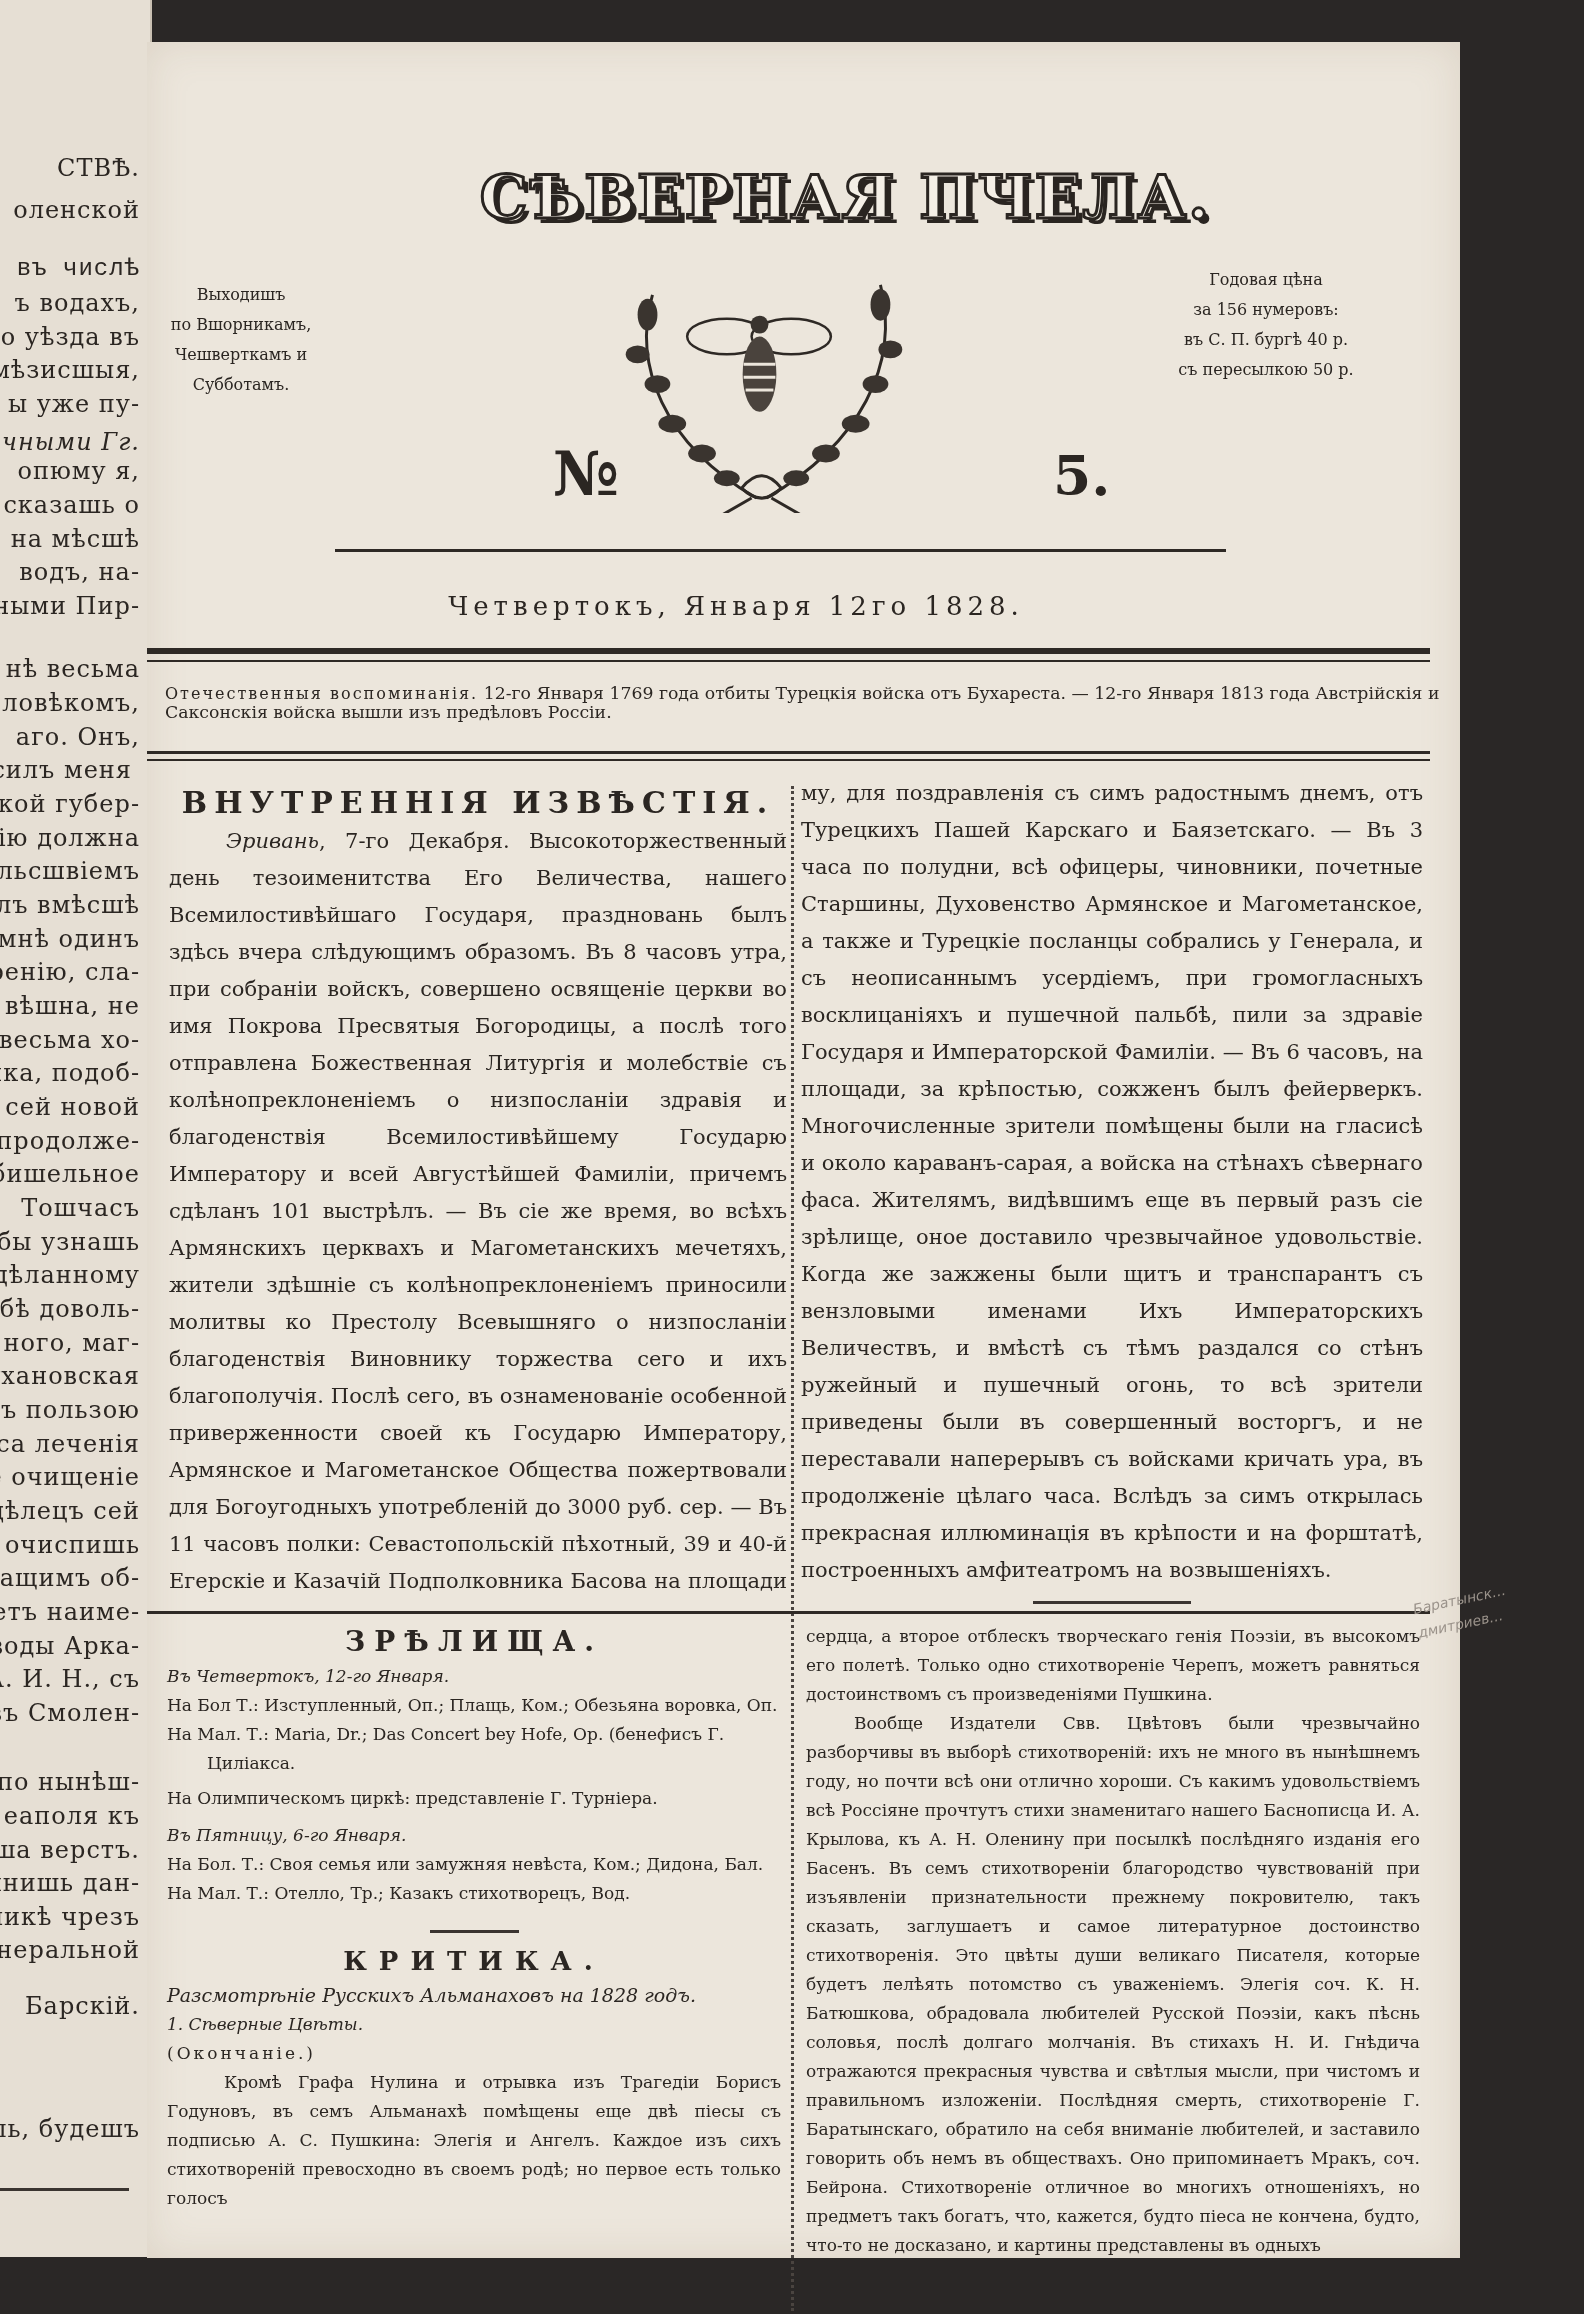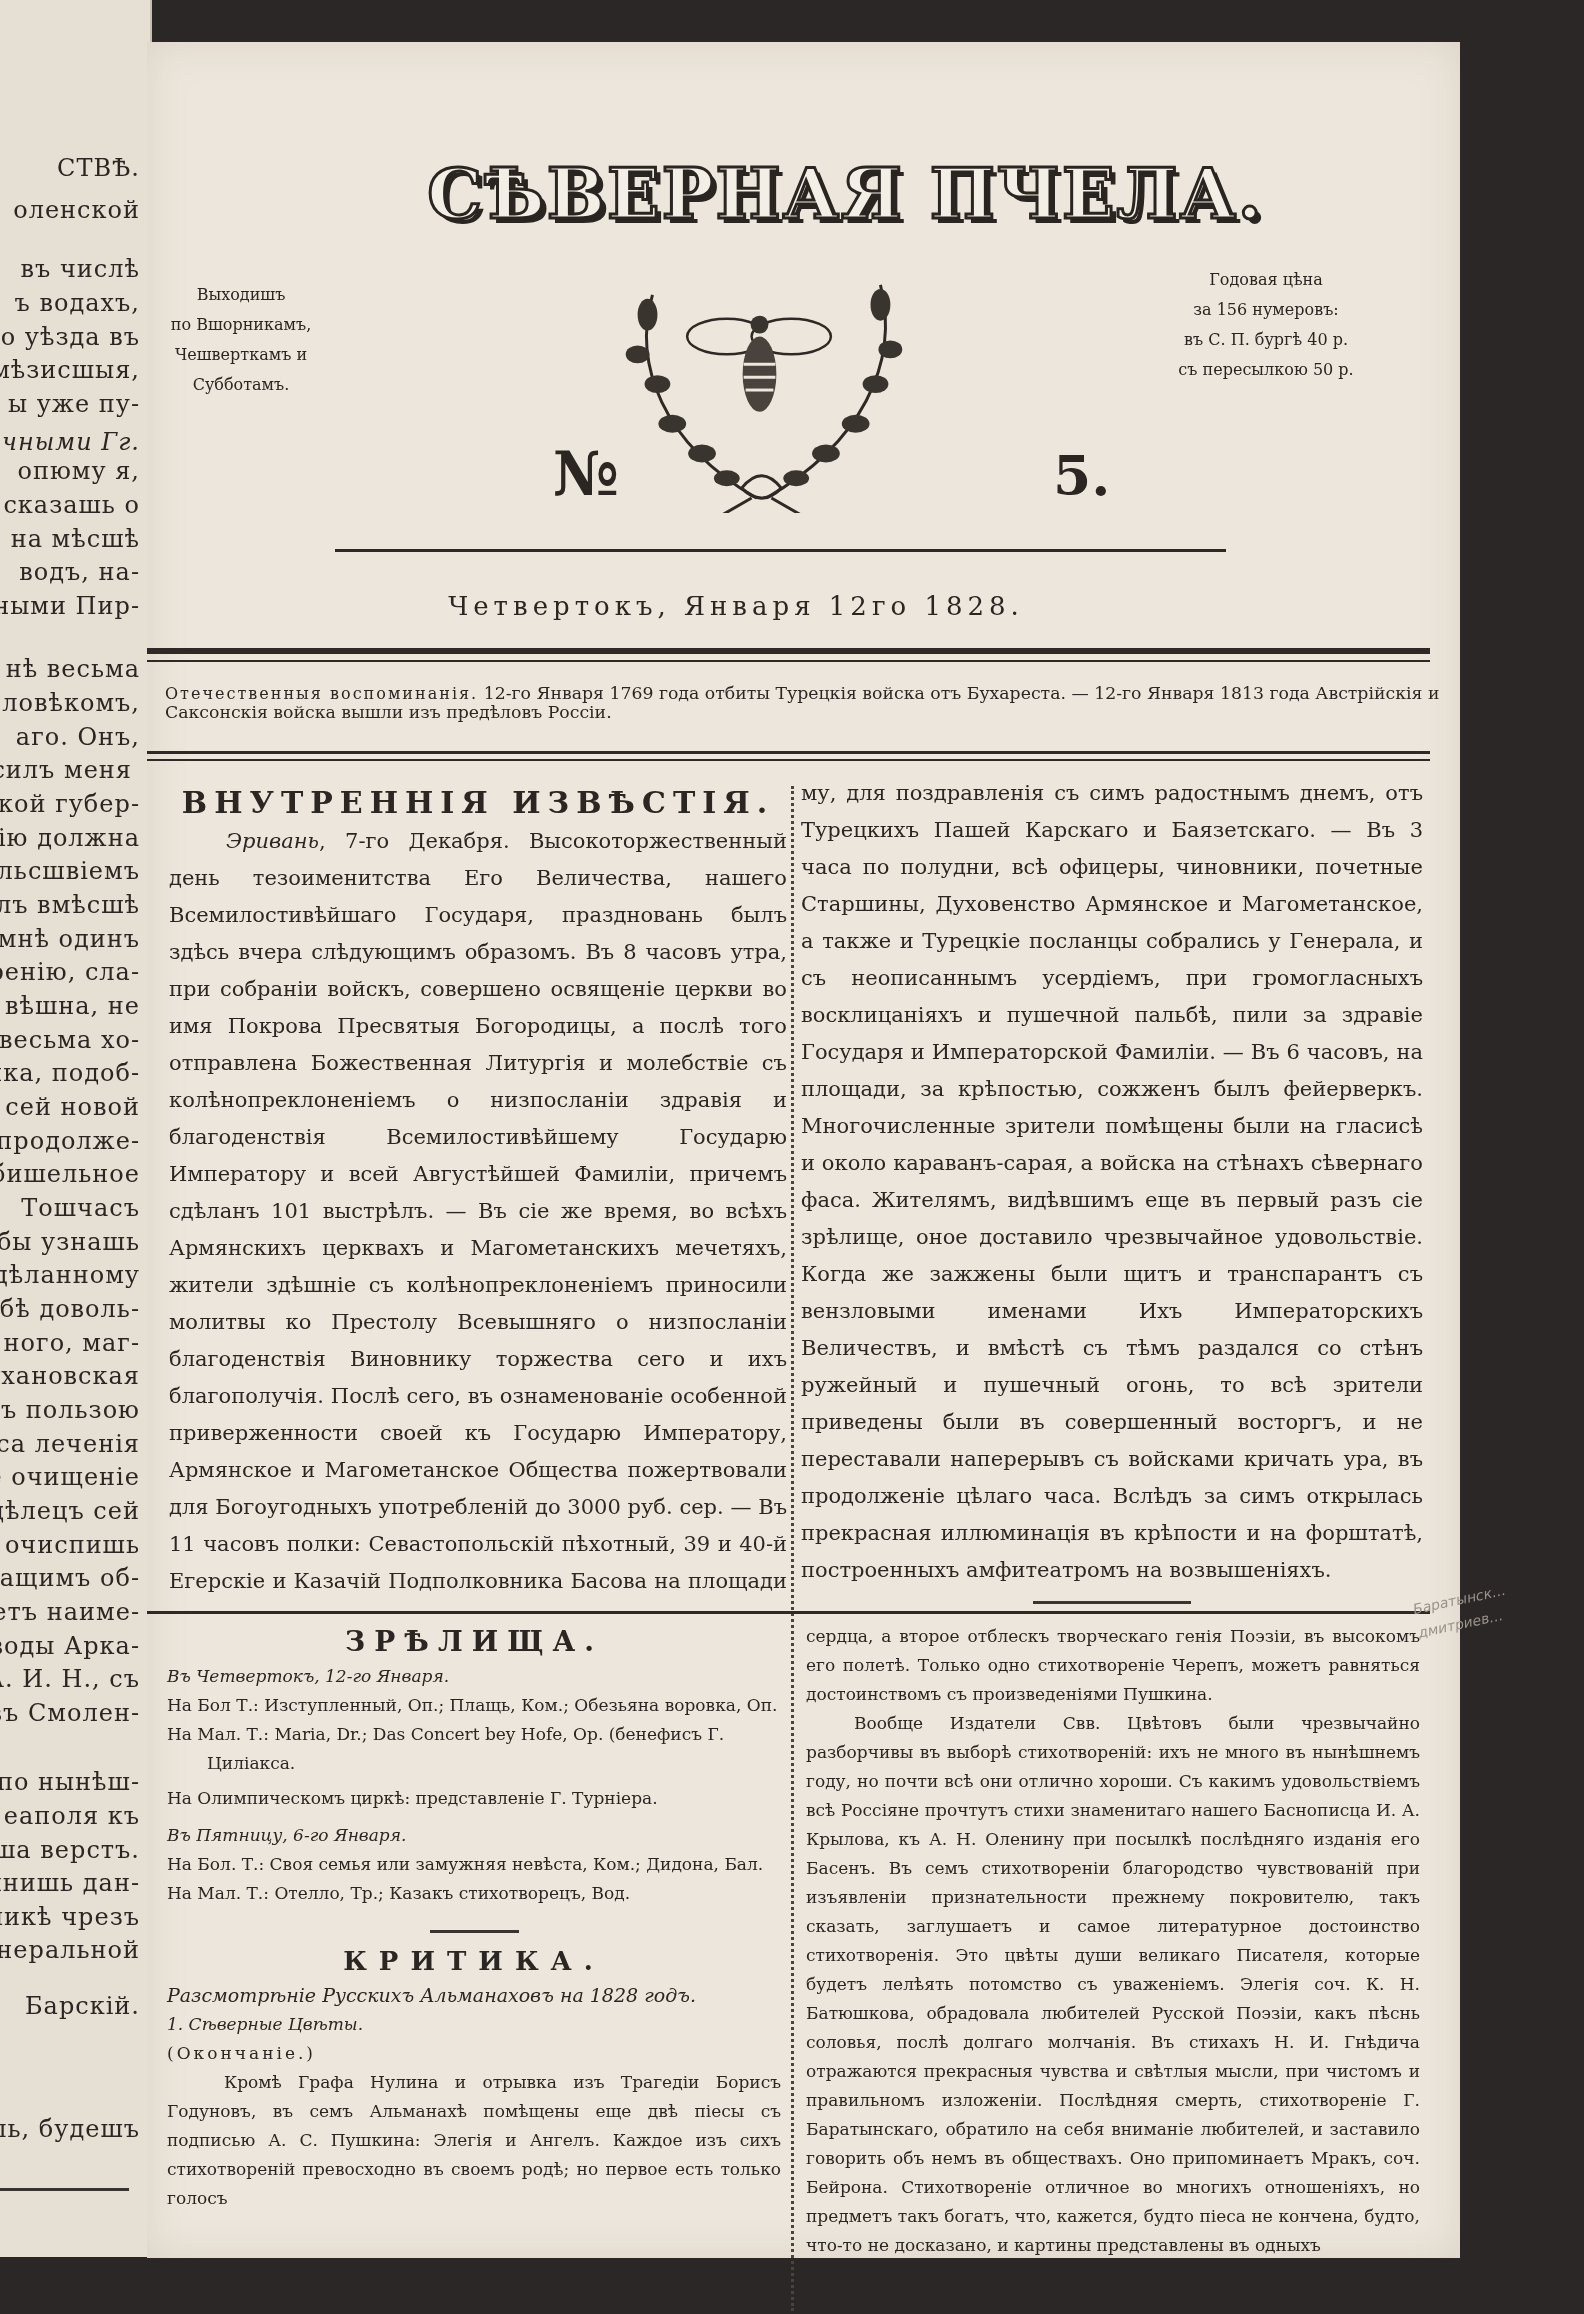--- a/index.html
+++ b/index.html
@@ -6,21 +6,21 @@
   body { width:1584px; height:2315px; background:#2a2726; position:relative; overflow:hidden;
          font-family:"DejaVu Serif", "Liberation Serif", serif; color:#2b2622; }
   .left-page { position:absolute; left:0; top:0; width:150px; height:2257px; background:#e6dfd4; overflow:hidden;
                border-right:2px solid #c9c0b2; }
   .lp-line { position:absolute; right:0; white-space:nowrap; font-size:24px; letter-spacing:1px; text-align:right; }
   .lp-rule { position:absolute; left:0; width:129px; height:3px; background:#3a3430; }
 
   .page { position:absolute; left:147px; top:42px; width:1313px; height:2216px; background:#ece6dc;
           box-shadow: inset 0 0 40px rgba(150,130,100,0.18); }
   .masthead { position:absolute; left:149px; top:117px; width:1099px; text-align:center; }
-  .masthead h1 { margin:0; font-family:"DejaVu Serif", serif; font-weight:bold; font-size:69px; letter-spacing:2px;
+  .masthead h1 { margin:8px; font-family:"DejaVu Serif", serif; font-weight:bold; font-size:60px; letter-spacing:2px;
                  color:#f4efe6; -webkit-text-stroke:3px #2a2521; text-shadow:5px 5px 0 #2a2521; line-height:1; }
   .side-note { position:absolute; font-size:16px; line-height:30px; text-align:center; color:#2a2521; }
   .side-left { left:10px; top:238px; width:168px; }
   .side-right { left:1025px; top:223px; width:188px; }
   .emblem { position:absolute; left:446px; top:233px; width:337px; height:238px; }
   .numsign { position:absolute; left:406px; top:396px; font-size:61px; font-weight:bold; }
   .issue { position:absolute; left:906px; top:401px; font-size:55px; font-weight:bold; }
   .rule { position:absolute; background:#2e2925; }
   .dateline { position:absolute; left:178px; top:549px; width:822px; text-align:center; font-size:26px; letter-spacing:5px; }
   .memories { position:absolute; left:0; top:642px; width:1277px; font-size:17.3px; line-height:18px; padding-left:18px; }
@@ -43,21 +43,21 @@
   .margin-note { position:absolute; left:1275px; top:1544px; width:99px; height:119px; font-family:"DejaVu Sans", sans-serif;
                  font-size:14px; color:#9a928a; transform:rotate(-12deg); font-style:italic; line-height:24px; }
 </style>
 </head>
 <body>
 
 <div class="left-page">
   <div id="lp-lines">
       <div class="lp-line" style="top: 154px; right: 10px;">СТВѢ.</div>
       <div class="lp-line" style="top: 196px; right: 10px;">оленской</div>
-      <div class="lp-line" style="top: 255px; right: 10px;">въ числѣ</div>
+      <div class="lp-line" style="top: 255px; right: 10px; font-family: Liberation Mono, monospace;">въ числѣ</div>
       <div class="lp-line" style="top: 289px; right: 10px;">ъ водахъ,</div>
       <div class="lp-line" style="top: 323px; right: 10px;">о уѣзда въ</div>
       <div class="lp-line" style="top: 356px; right: 10px;">мѣзисшыя,</div>
       <div class="lp-line" style="top: 390px; right: 10px;">ы уже пу-</div>
       <div class="lp-line" style="top: 428px; right: 10px; font-style: italic;">чными Гг.</div>
       <div class="lp-line" style="top: 457px; right: 10px;">опюму я,</div>
       <div class="lp-line" style="top: 491px; right: 10px;">сказашь о</div>
       <div class="lp-line" style="top: 525px; right: 10px;">на мѣсшѣ</div>
       <div class="lp-line" style="top: 558px; right: 10px;">водъ, на-</div>
       <div class="lp-line" style="top: 592px; right: 10px;">ными Пир-</div>

